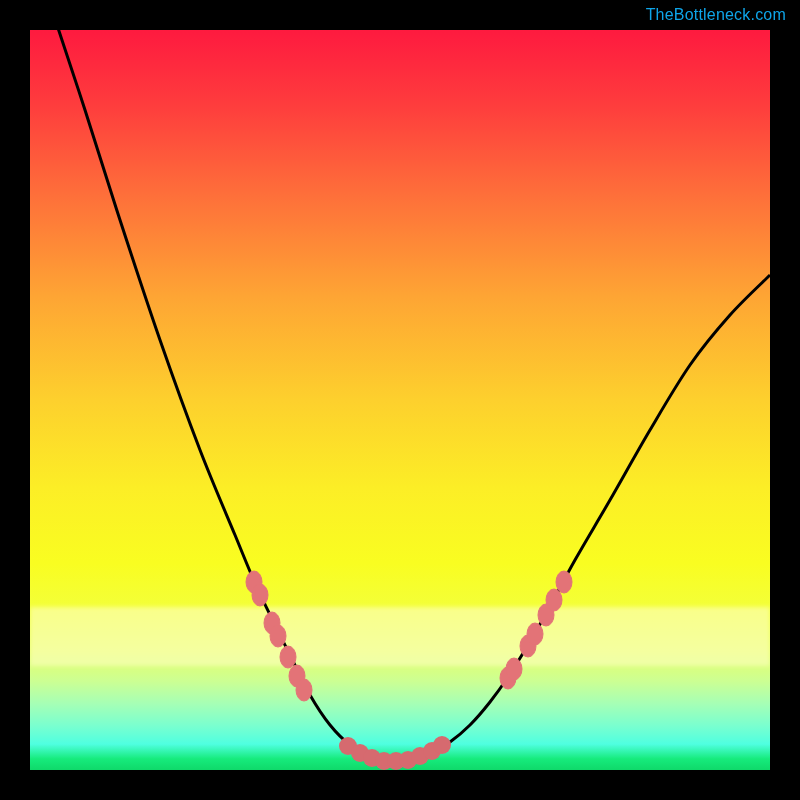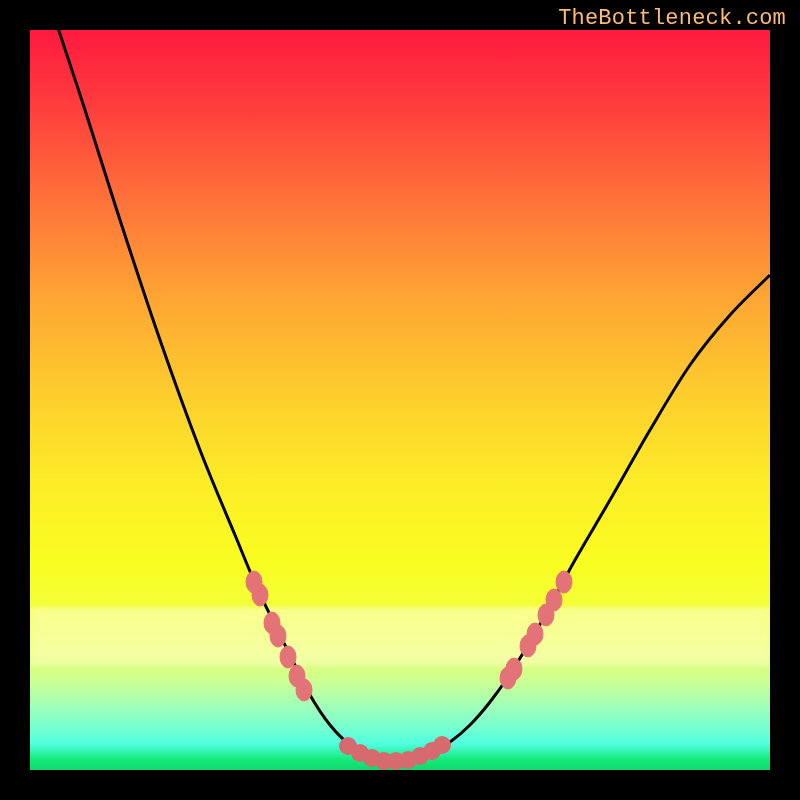--- a/index.html
+++ b/index.html
@@ -46,27 +46,26 @@
     top: 78%;
     height: 8%;
     background: #ffffcc;
     opacity: 0.55;
     filter: blur(2px);
   }
   .watermark {
     position: absolute;
     top: 6px;
     right: 14px;
-    color: #fdba74;
-    font-size: 22px;
+    color: #0ea5e9;
+    font-size: 16px;
     font-weight: 500;
     letter-spacing: 0.2px;
     z-index: 20;
     user-select: none;
-    font-family: Liberation Mono, monospace;
   }
   svg.curve-layer {
     position: absolute;
     inset: 0;
     z-index: 10;
   }
   .curve-stroke {
     fill: none;
     stroke: #000;
     stroke-width: 3;

